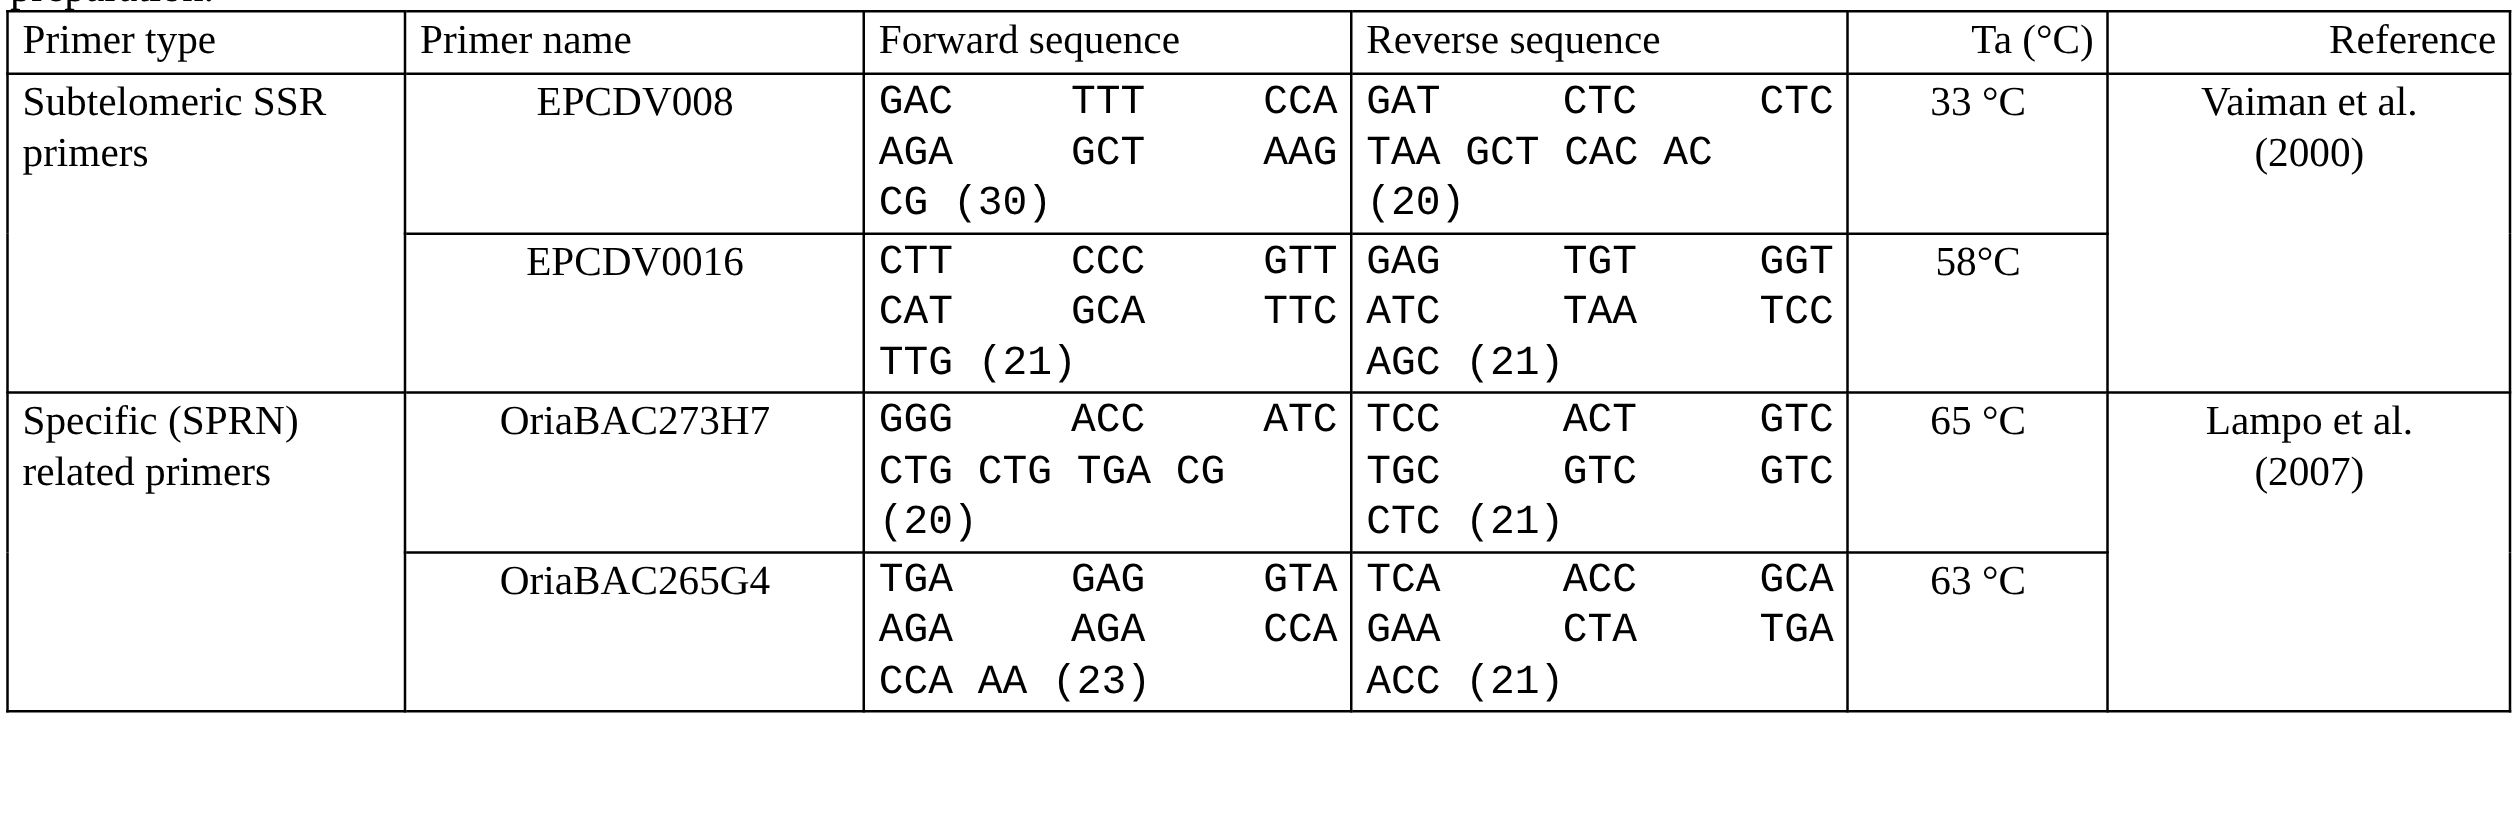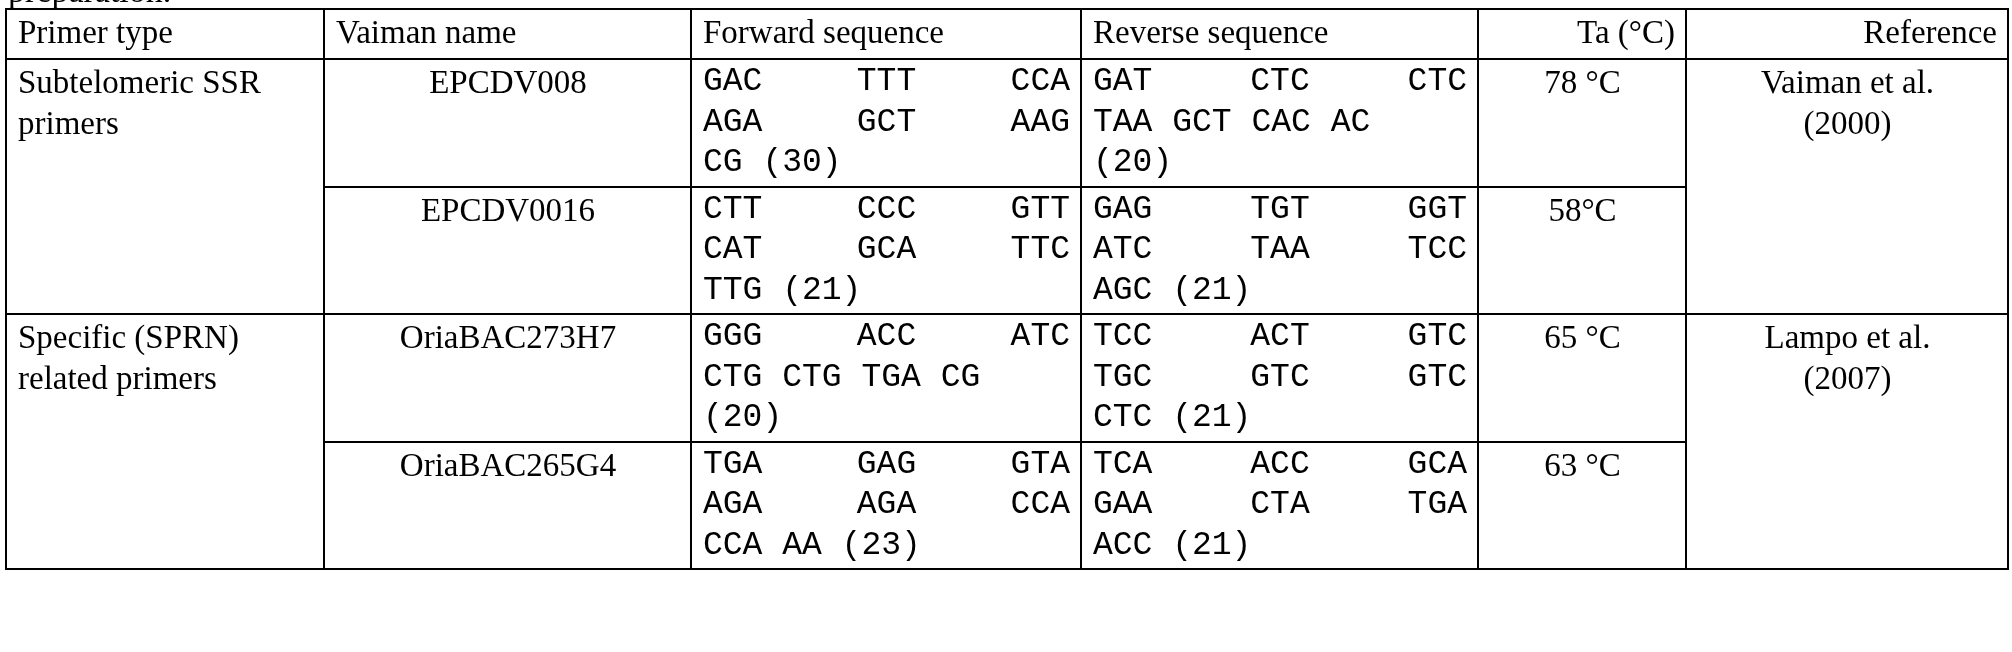--- a/index.html
+++ b/index.html
@@ -121,41 +121,41 @@
         <col class="c-name">
         <col class="c-fwd">
       <col class="c-rev">
         <col class="c-ta">
         <col class="c-ref">
     </colgroup>
     <tbody>
 
       <tr class="hdr">
         <td>Primer type</td>
-        <td>Vaiman name</td>
+        <td>Primer name</td>
         <td>Forward sequence</td>
         <td>Reverse sequence</td>
         <td class="ctr">Ta (°C)</td>
         <td class="ctr">Reference</td>
       </tr>
 
       <tr class="r1">
         <td class="type" rowspan="2">Subtelomeric SSR primers</td>
         <td class="name">EPCDV008</td>
         <td class="seq">
           <span class="line">GAC TTT CCA</span>
           <span class="line">AGA GCT AAG</span>
           <span class="line last">CG (30)</span>
         </td>
         <td class="seq">
           <span class="line">GAT CTC CTC</span>
           <span class="line last">TAA GCT CAC AC</span>
           <span class="line last">(20)</span>
         </td>
-        <td class="ta">78 °C</td>
+        <td class="ta">33 °C</td>
         <td class="ref" rowspan="2">
           <span>Vaiman</span>
           <span class="ital">et al.</span><br>
           <span>(2000)</span>
         </td>
       </tr>
 
       <tr class="r2">
         <td class="name mid">EPCDV0016</td>
         <td class="seq">

